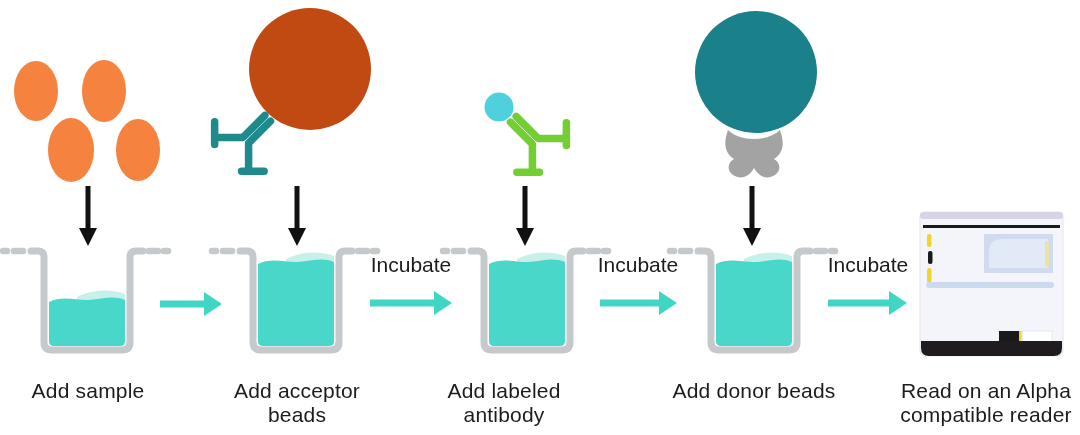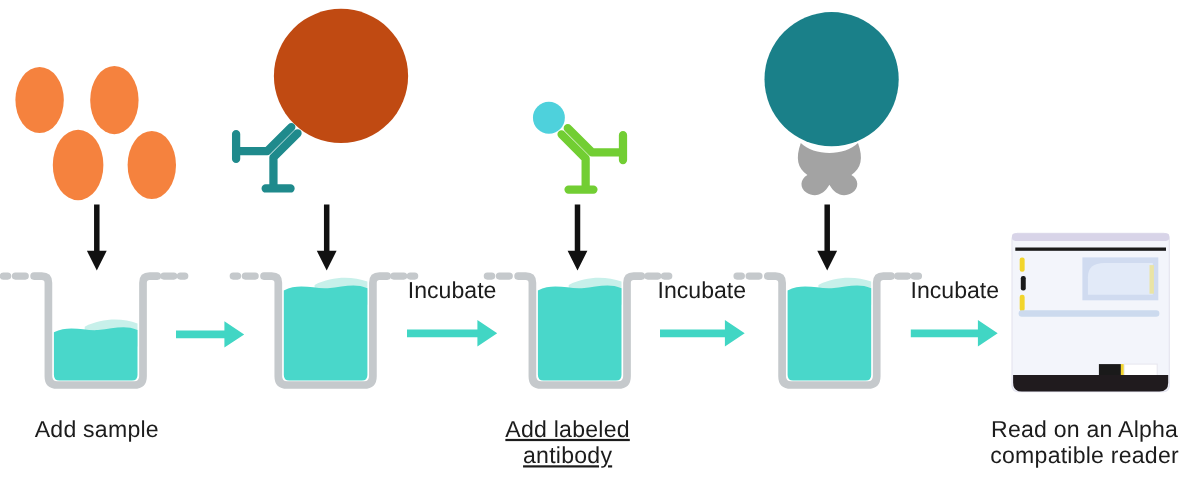--- a/index.html
+++ b/index.html
@@ -122,20 +122,22 @@
       <rect x="1045" y="241" width="4" height="26" fill="#EAE4A5"></rect>
       <rect x="926" y="282" width="128" height="6" rx="3" fill="#CCDAEE"></rect>
       <rect x="999" y="331" width="20" height="11" fill="#1A1A1A"></rect>
       <rect x="1019" y="331" width="3" height="11" fill="#F2D52C"></rect>
       <rect x="1022" y="331" width="30" height="11" stroke="#E8E8F0" stroke-width="1" fill="#FFFFFF"></rect>
       <path d="M 921 341 H 1062 V 348 Q 1062 356 1054 356 H 929 Q 921 356 921 348 Z" fill="#201B1E"></path>
     </g>
   </svg>
 
   <div class="step-label" style="left:88px;  width:200px;">Add sample</div>
-  <div class="step-label" style="left:516px; width:140px;text-decoration:underline;">Add labeled antibody</div>
+  <div class="step-label" style="left:297px; width:150px;">Add acceptor beads</div>
+  <div class="step-label" style="left:504px; width:140px;">Add labeled antibody</div>
+  <div class="step-label" style="left:754px; width:220px;">Add donor beads</div>
   <div class="step-label" style="left:986px; width:195px;">Read on an Alpha compatible reader</div>
 
   <div class="incubate-label" style="left:411px;">Incubate</div>
   <div class="incubate-label" style="left:638px;">Incubate</div>
   <div class="incubate-label" style="left:868px;">Incubate</div>
 
 </div>
 
 </body></html>

